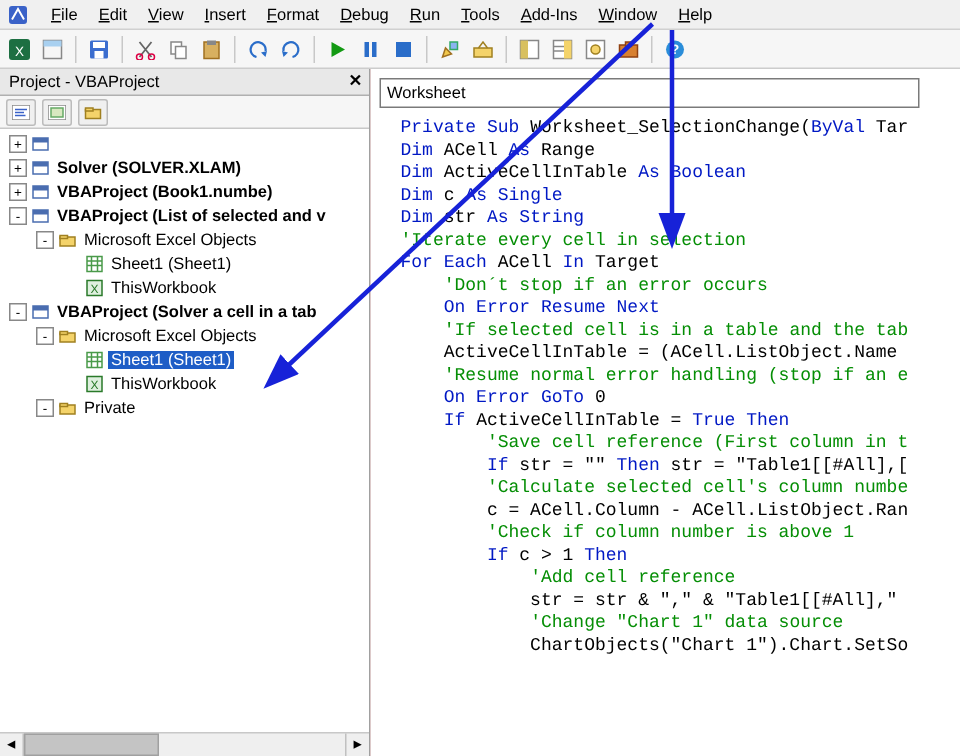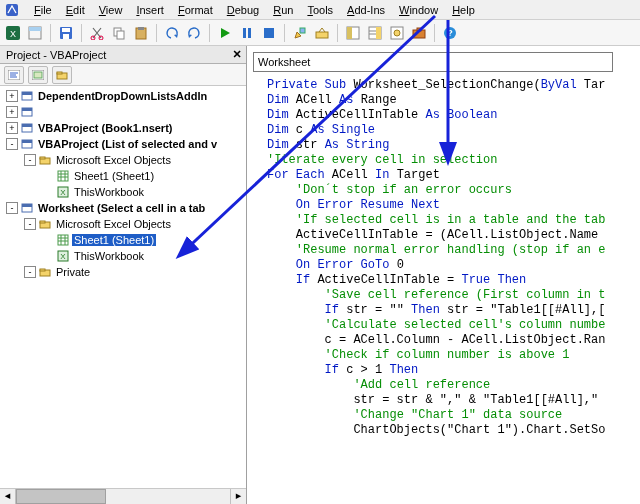--- a/index.html
+++ b/index.html
@@ -348,42 +348,42 @@
     <div class="tree" id="tree">
         <div class="node">
           <span class="spacer" style="width:4px"></span>
           <span class="toggle">+</span>
           <span class="ico">
             <svg width="12" height="12">
               <rect x="1" y="2" width="10" height="8" fill="#fff" stroke="#4a6db0"></rect>
               <rect x="1" y="2" width="10" height="3" fill="#4a6db0"></rect>
             </svg>
           </span>
-          <span class="lbl bold">DependentDropDownListsAddIn</span>
         </div>
         <div class="node">
           <span class="spacer" style="width:4px"></span>
           <span class="toggle">+</span>
           <span class="ico">
             <svg width="12" height="12">
               <rect x="1" y="2" width="10" height="8" fill="#fff" stroke="#4a6db0"></rect>
               <rect x="1" y="2" width="10" height="3" fill="#4a6db0"></rect>
             </svg>
           </span>
+          <span class="lbl bold">Solver (SOLVER.XLAM)</span>
         </div>
         <div class="node">
           <span class="spacer" style="width:4px"></span>
           <span class="toggle">+</span>
           <span class="ico">
             <svg width="12" height="12">
               <rect x="1" y="2" width="10" height="8" fill="#fff" stroke="#4a6db0"></rect>
               <rect x="1" y="2" width="10" height="3" fill="#4a6db0"></rect>
             </svg>
           </span>
-          <span class="lbl bold">VBAProject (Book1.nsert)</span>
+          <span class="lbl bold">VBAProject (Book1.numbe)</span>
         </div>
         <div class="node">
           <span class="spacer" style="width:4px"></span>
           <span class="toggle">-</span>
           <span class="ico">
             <svg width="12" height="12">
               <rect x="1" y="2" width="10" height="8" fill="#fff" stroke="#4a6db0"></rect>
               <rect x="1" y="2" width="10" height="3" fill="#4a6db0"></rect>
             </svg>
           </span>
@@ -427,21 +427,21 @@
         </div>
         <div class="node">
           <span class="spacer" style="width:4px"></span>
           <span class="toggle">-</span>
           <span class="ico">
             <svg width="12" height="12">
               <rect x="1" y="2" width="10" height="8" fill="#fff" stroke="#4a6db0"></rect>
               <rect x="1" y="2" width="10" height="3" fill="#4a6db0"></rect>
             </svg>
           </span>
-          <span class="lbl bold">Worksheet (Select a cell in a tab</span>
+          <span class="lbl bold">VBAProject (Solver a cell in a tab</span>
         </div>
         <div class="node">
           <span class="spacer" style="width:22px"></span>
           <span class="toggle">-</span>
           <span class="ico">
             <svg width="12" height="12">
               <rect x="1" y="4" width="10" height="6" fill="#f4d36a" stroke="#a08020"></rect>
               <rect x="1" y="3" width="5" height="2" fill="#f4d36a" stroke="#a08020"></rect>
             </svg>
           </span>

